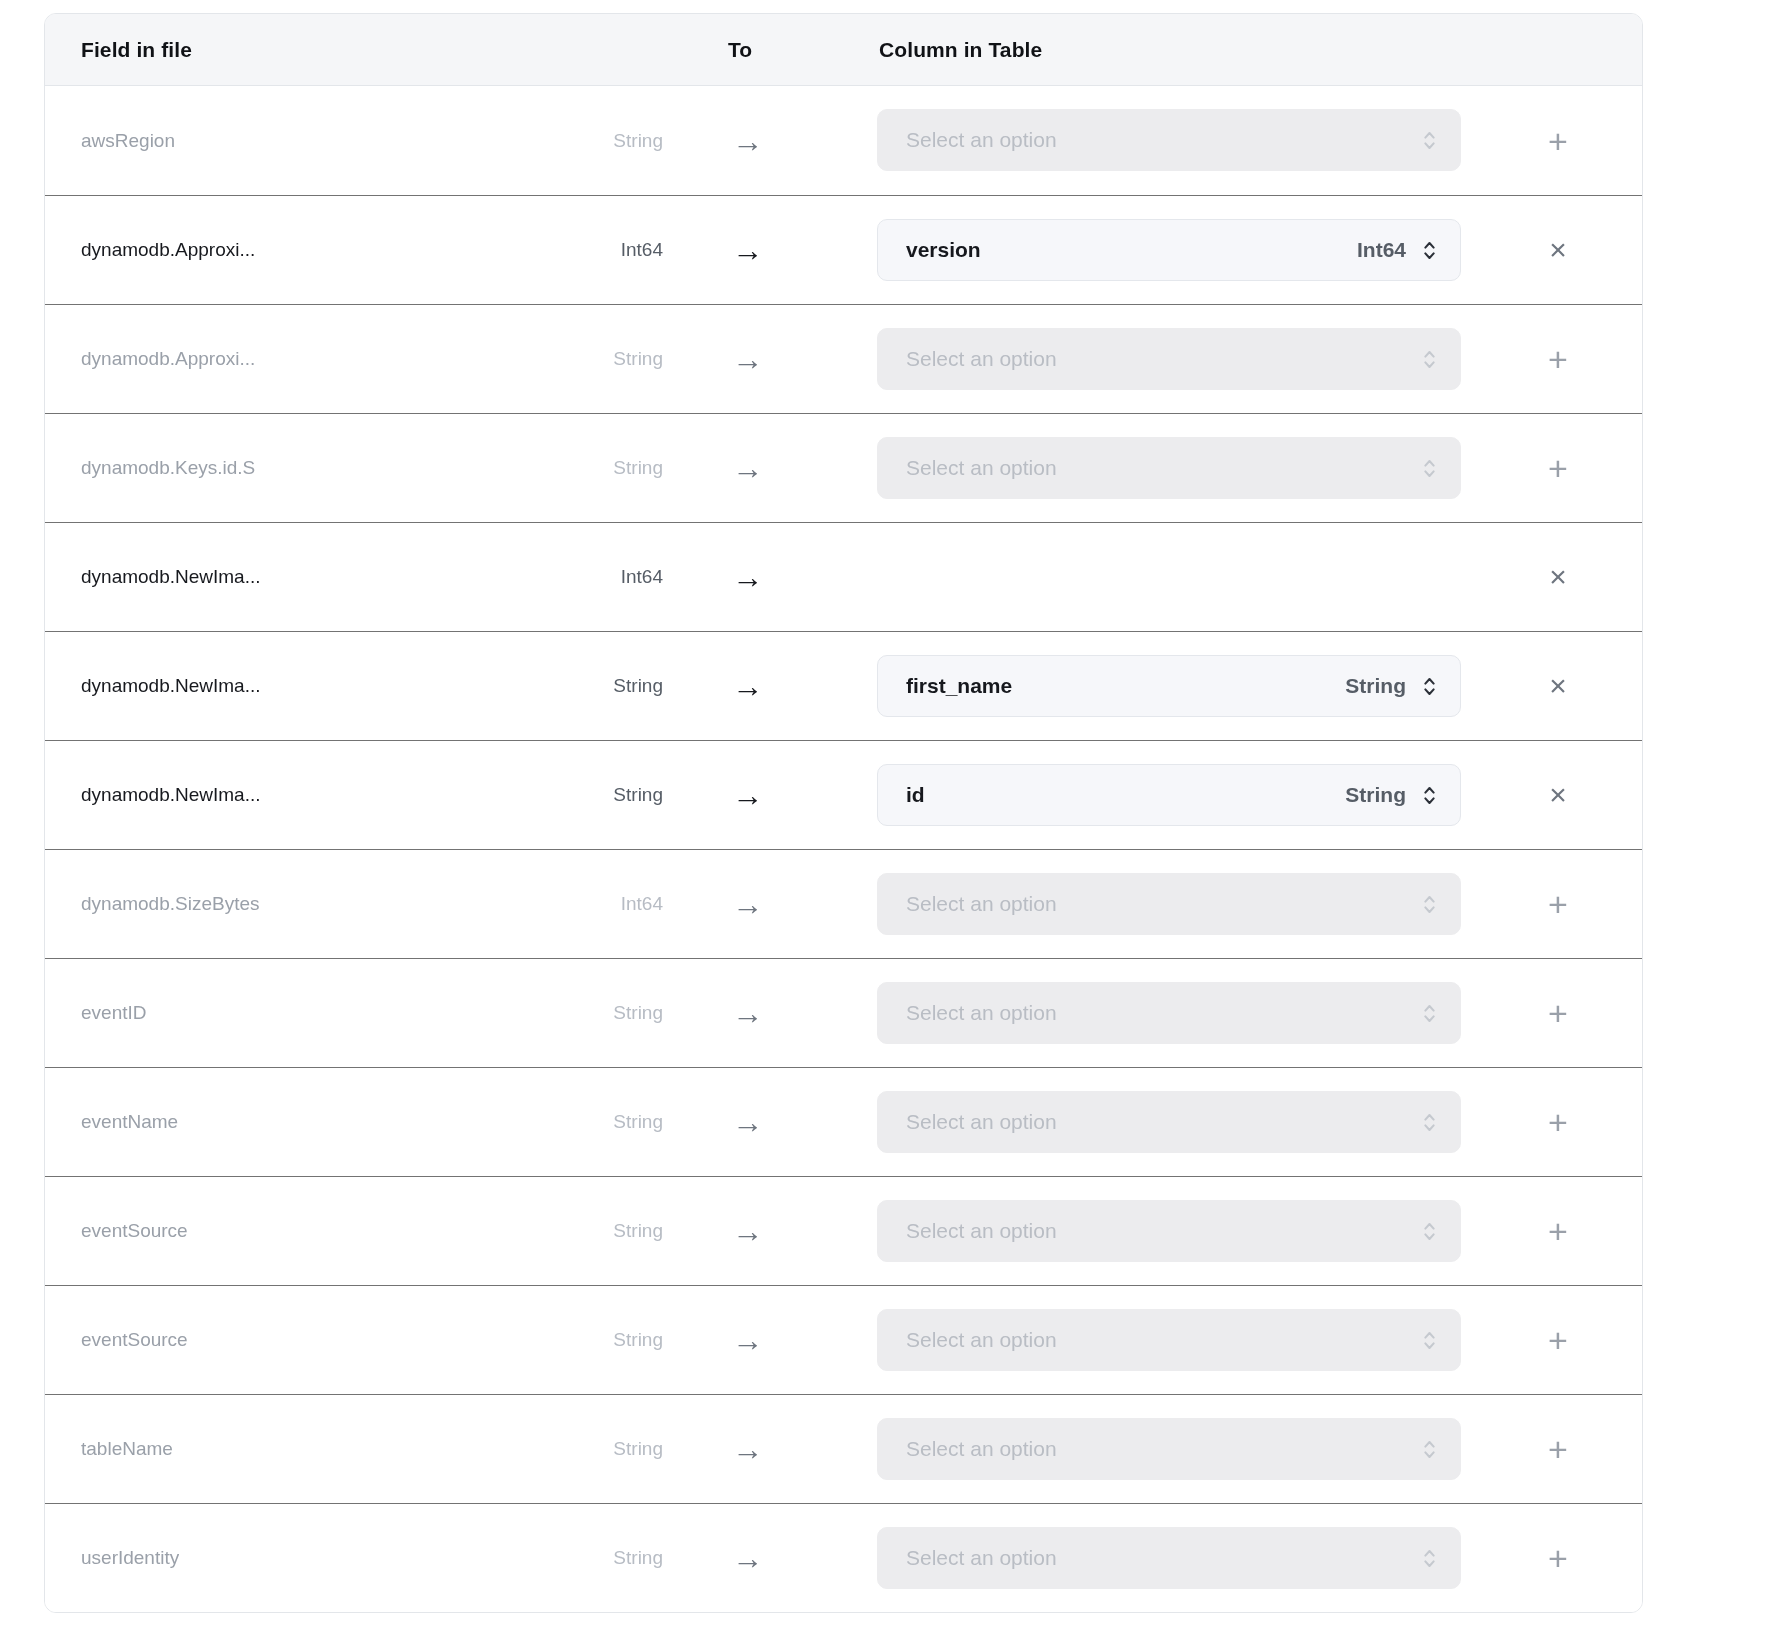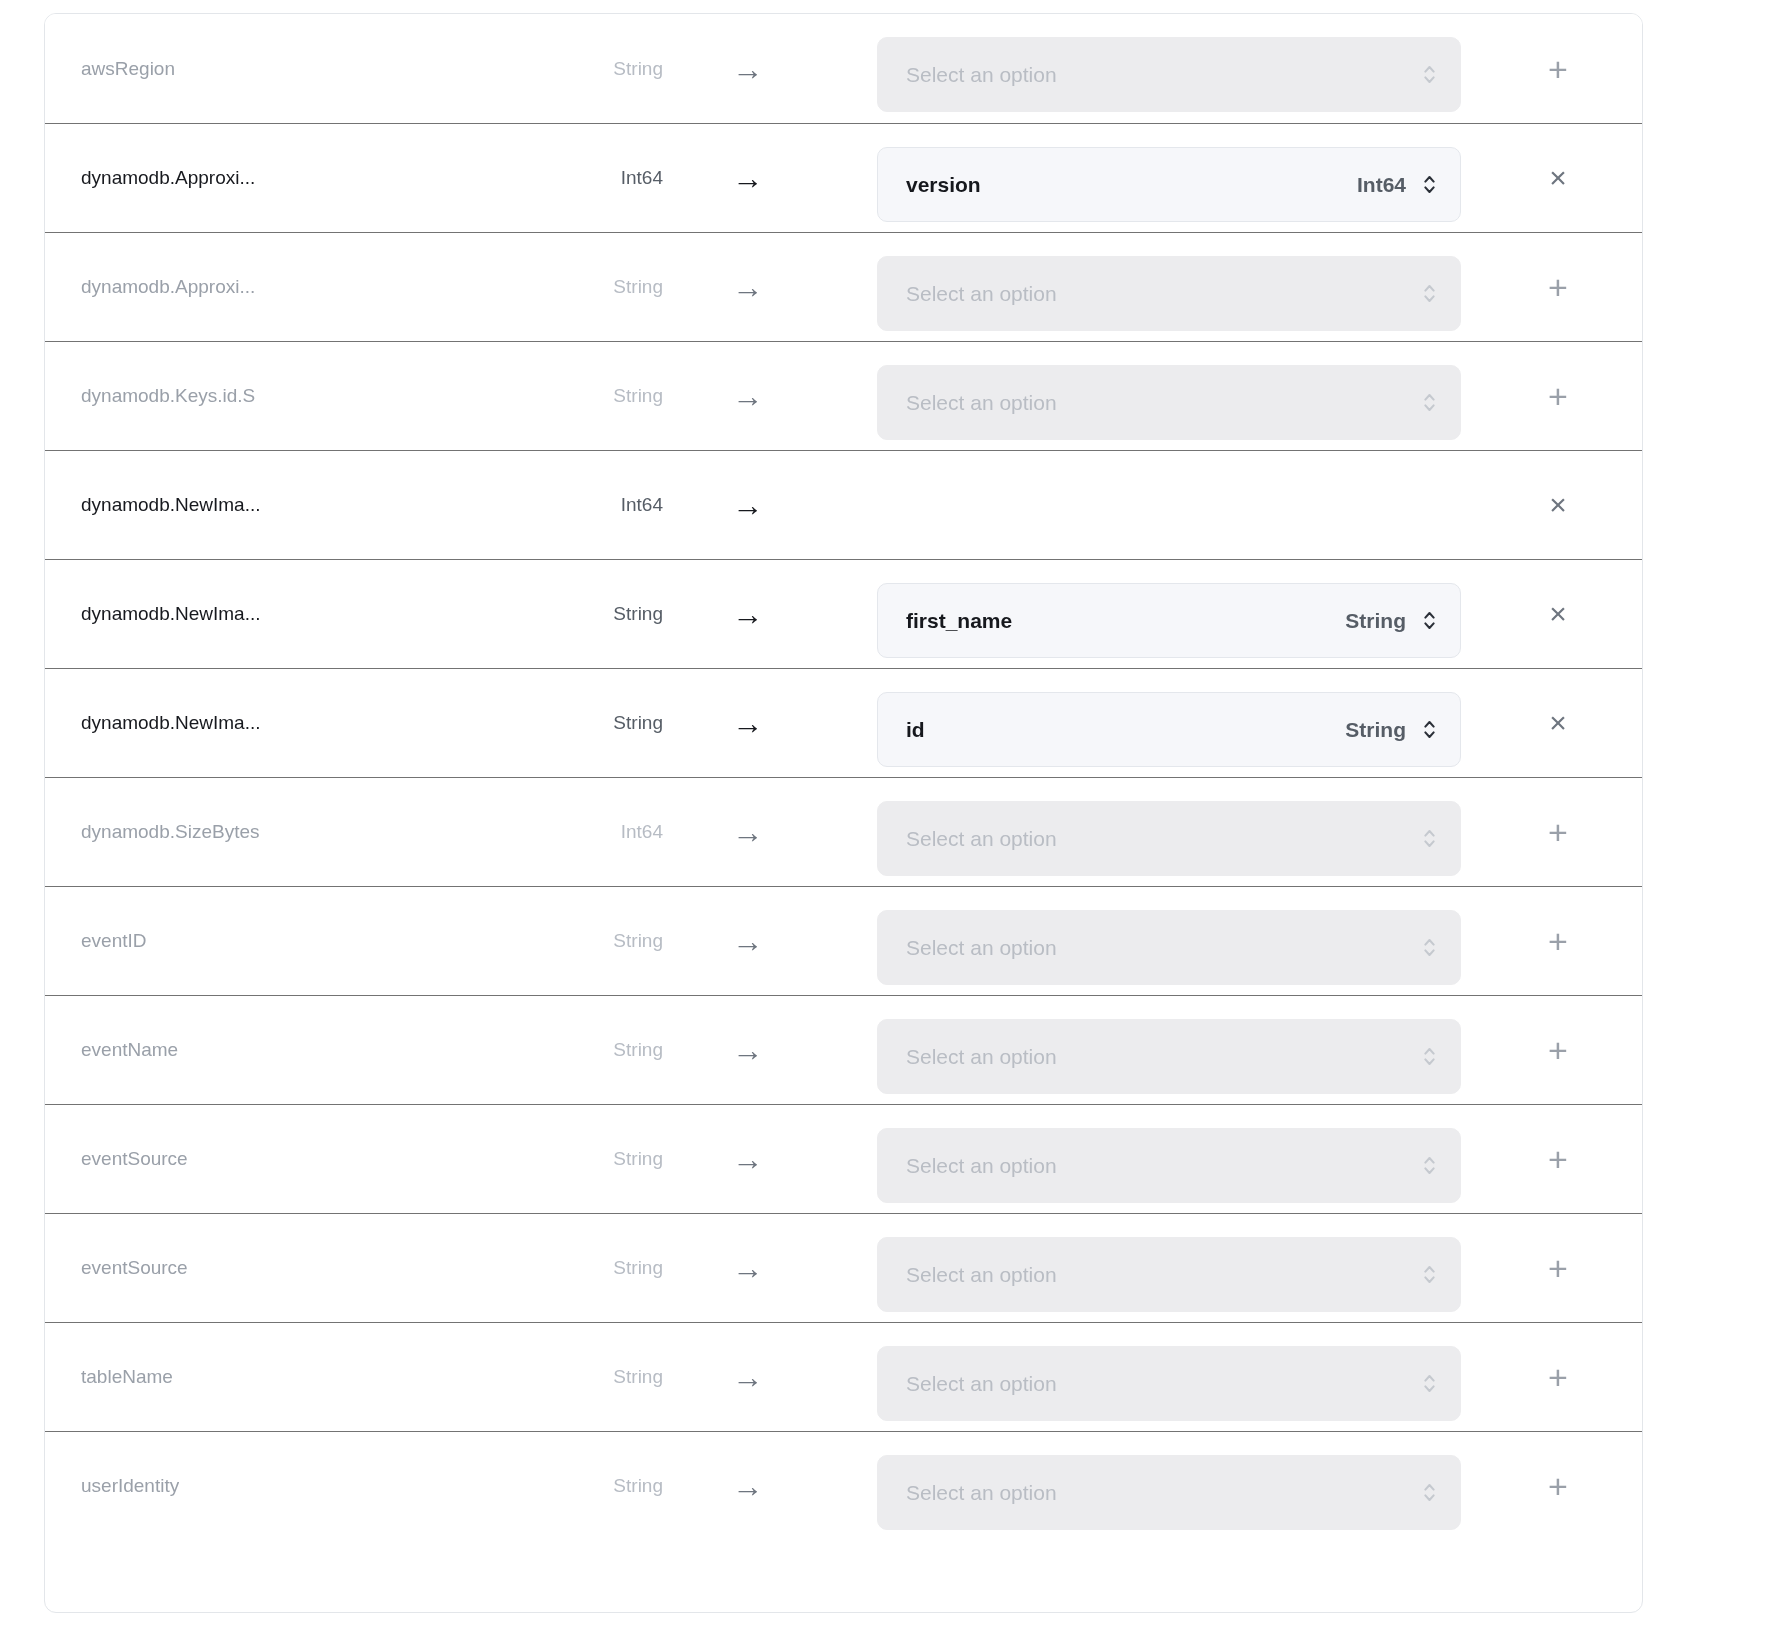--- a/index.html
+++ b/index.html
@@ -35,21 +35,21 @@
 
   .row.unmapped .fname { color: #9aa0a9; }
   .row.unmapped .ftype { color: #b7bcc4; }
   .row.unmapped .arrow { color: #6e757f; }
   .row.mapped .fname, .row.error .fname { color: #17191e; }
   .row.mapped .ftype, .row.error .ftype { color: #565d66; }
   .row.mapped .arrow, .row.error .arrow { color: #17191e; }
 
   .select {
     position: absolute; left: 832px; top: 23px;
-    width: 584px; height: 75px;
+    width: 584px; height: 62px;
     border-radius: 10px;
     display: flex; align-items: center;
     padding: 0 22px 0 28px;
     font-size: 21px; cursor: pointer;
   }
   .row.unmapped .select { background: #ececee; border: 1px solid #ececee; }
   .row.mapped .select { background: #f6f7fa; border: 1px solid #e4e7ec; font-weight: bold; }
   .row.error .select { background: #ffffff; border: 2px solid #c01313; }
 
   .sel-value { flex: 1; white-space: nowrap; overflow: hidden; }
@@ -67,20 +67,25 @@
     cursor: pointer; line-height: 1; padding: 0;
     font-family: "Liberation Sans", "DejaVu Sans", sans-serif;
   }
   .row.unmapped .action { font-size: 34px; font-weight: 400; color: #9aa0a9; }
   .row.mapped .action, .row.error .action { font-size: 30px; color: #6e757f; }
 </style>
 </head>
 <body>
 
 <div class="map-table">
+  <div class="thead">
+    <span class="th-field">Field in file</span>
+    <span class="th-to">To</span>
+    <span class="th-col">Column in Table</span>
+  </div>
   <div id="rows">
   <div class="row unmapped">
     <span class="fname">awsRegion</span>
     <span class="ftype">String</span>
     <span class="arrow">→</span>
     <div class="select">
       <span class="sel-value placeholder">Select an option</span>
 
       <svg class="chev" viewBox="0 0 16 24" fill="none">
         <path d="M4 9.2 L8 4.8 L12 9.2" stroke="currentColor" stroke-width="2" stroke-linecap="round" stroke-linejoin="round"></path>

